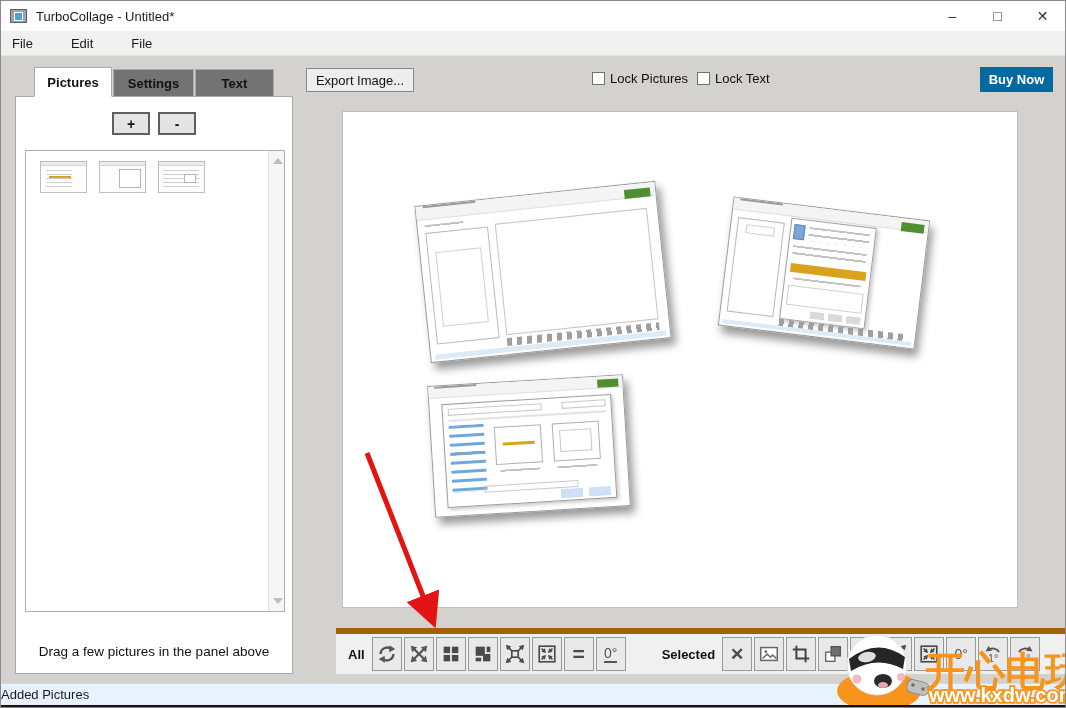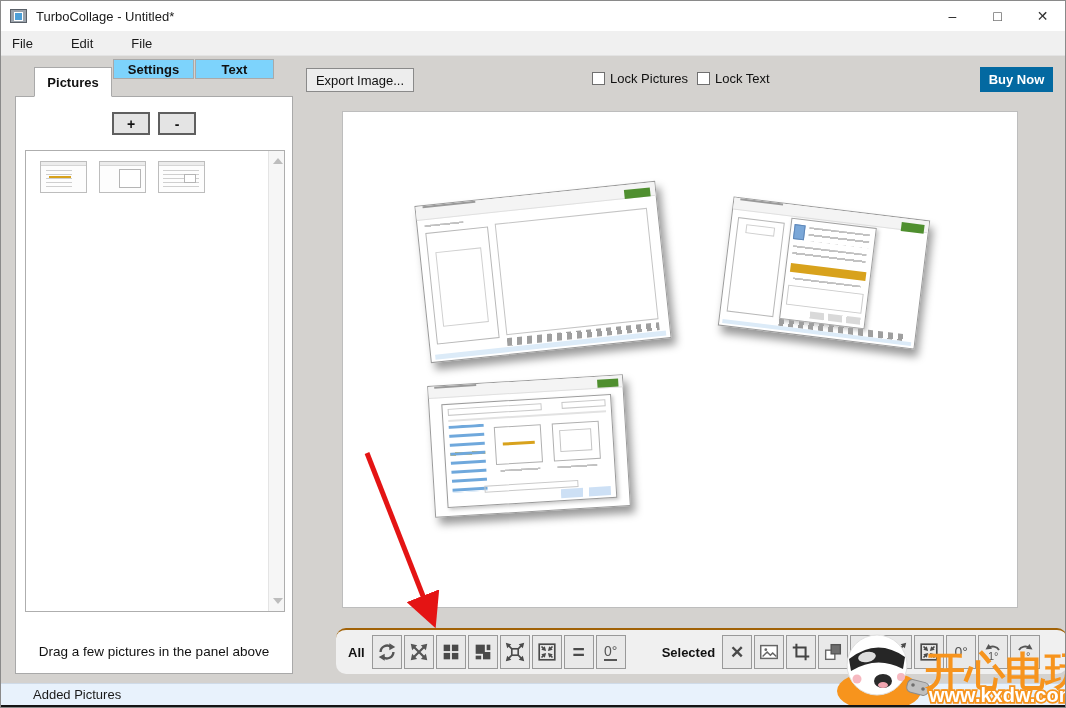--- a/index.html
+++ b/index.html
@@ -12,21 +12,21 @@
   .app-icon::after { content:""; position:absolute; left:3px; top:2px; width:7px; height:7px; background:#4da0d8; border:1px solid #fff; }
   .title-text { margin-left:9px; font-size:13px; color:#1a1a1a; }
   .win-controls { position:absolute; right:0; top:0; height:30px; display:flex; }
   .win-btn { width:45px; height:30px; display:flex; align-items:center; justify-content:center; font-size:14px; color:#333; cursor:default; }
 
   
   .menubar { position:absolute; left:0; top:30px; width:100%; height:25px; background:#f0f0f0; display:flex; align-items:center; border-bottom:1px solid #e3e3e3;gap:16px; }
   .menu-item { padding:0 11px; font-size:13px; color:#1a1a1a; }
 
   
-  .tab { position:absolute; top:58px; height:20px; background:#7dd3fc; border:1px solid #a9a9a9; display:flex; align-items:center; justify-content:center; font-size:13px; font-weight:bold; color:#111; }
+  .tab { position:absolute; top:68px; height:28px; background:#737373; border:1px solid #a9a9a9; display:flex; align-items:center; justify-content:center; font-size:13px; font-weight:bold; color:#111; }
   .tab.active { top:66px; height:30px; background:#fff; border-bottom:1px solid #fff; z-index:3; }
   .btn-export { position:absolute; left:305px; top:67px; width:108px; height:24px; background:#ededed; border:1px solid #8a8a8a; font-size:13px; color:#111; display:flex; align-items:center; justify-content:center; }
   .chk-group { position:absolute; top:70px; display:flex; align-items:center; }
   .chk-box { width:13px; height:13px; background:#fff; border:1px solid #707070; margin-right:5px; }
   .chk-label { font-size:13px; color:#111; }
   .btn-buynow { position:absolute; left:979px; top:66px; width:73px; height:25px; background:#0369a1; color:#fff; font-size:13px; font-weight:bold; display:flex; align-items:center; justify-content:center; }
 
   
   .left-panel { position:absolute; left:14px; top:95px; width:278px; height:578px; background:#fff; border:1px solid #a9a9a9; z-index:2; }
   .pm-btn { position:absolute; top:15px; width:38px; height:23px; background:#e4e4e4; border:2px solid #5f5f5f; font-size:14px; font-weight:bold; color:#111; display:flex; align-items:center; justify-content:center; }
@@ -50,31 +50,31 @@
   .mw-dots { position:absolute; left:3%; top:3%; width:22%; height:2px; background:#9a9a9a; }
   .mw-green { position:absolute; background:#4f8f2f; }
   .mw-side { position:absolute; background:#fff; border:1px solid #b8b8b8; }
   .mw-innerlist { position:absolute; left:12%; right:12%; top:18%; bottom:14%; border:1px solid #d0d0d0; }
   .mw-canvas { position:absolute; background:#fff; border:1px solid #c4c4c4; }
   .mw-toolbar { position:absolute; height:5%; background:repeating-linear-gradient(90deg, #9f9f9f 0 5px, transparent 5px 10px); }
   .mw-status { position:absolute; left:1.5%; right:1.5%; bottom:1.5%; height:3%; background:#dcebf8; }
   .mock-lines { background:repeating-linear-gradient(#c2c2c2 0 2px, transparent 2px 7px); }
 
   
-  .toolbar { position:absolute; left:335px; top:627px; width:731px; height:46px; background:#f0f0f0; border-top:2px solid #a16207; display:flex; align-items:center;border-radius:10px; }
+  .toolbar { position:absolute; left:335px; top:627px; width:731px; height:46px; background:#f0f0f0; border-top:6px solid #a16207; display:flex; align-items:center; }
   .tb-label { font-size:13px; font-weight:bold; color:#111; margin:0 7px 0 12px; }
   .tbtn { width:30px; height:34px; margin-right:2px; background:#e9e9e9; border:1px solid #999; display:flex; align-items:center; justify-content:center; flex:none; }
   .deg { font-size:14px; color:#555; border-bottom:2px solid #555; line-height:15px; }
   .xglyph { font-size:17px; font-weight:bold; color:#4a4a4a; }
   .eqglyph { font-size:21px; font-weight:800; color:#4a4a4a; line-height:10px; }
   svg.ic { display:block; }
 
   
   .statusbar { position:absolute; left:0; top:682px; width:100%; height:22px; background:#e8f2fc; border-top:1px solid #cfdbe8; display:flex; align-items:center; }
-  .status-text { margin-left:32px; font-size:13px; color:#1a1a1a; }
+  .status-text { font-size:13px; color:#1a1a1a; }
   .bottom-strip { position:absolute; left:0; top:704px; width:100%; height:4px; background:#141414; }
 
   
   .overlay { position:absolute; left:0; top:0; width:1066px; height:708px; pointer-events:none; z-index:50; }
   .watermark { position:absolute; right:0; bottom:2px; width:232px; height:76px; z-index:60; pointer-events:none; }
 </style>
 </head>
 <body>
 
 <div id="app">

